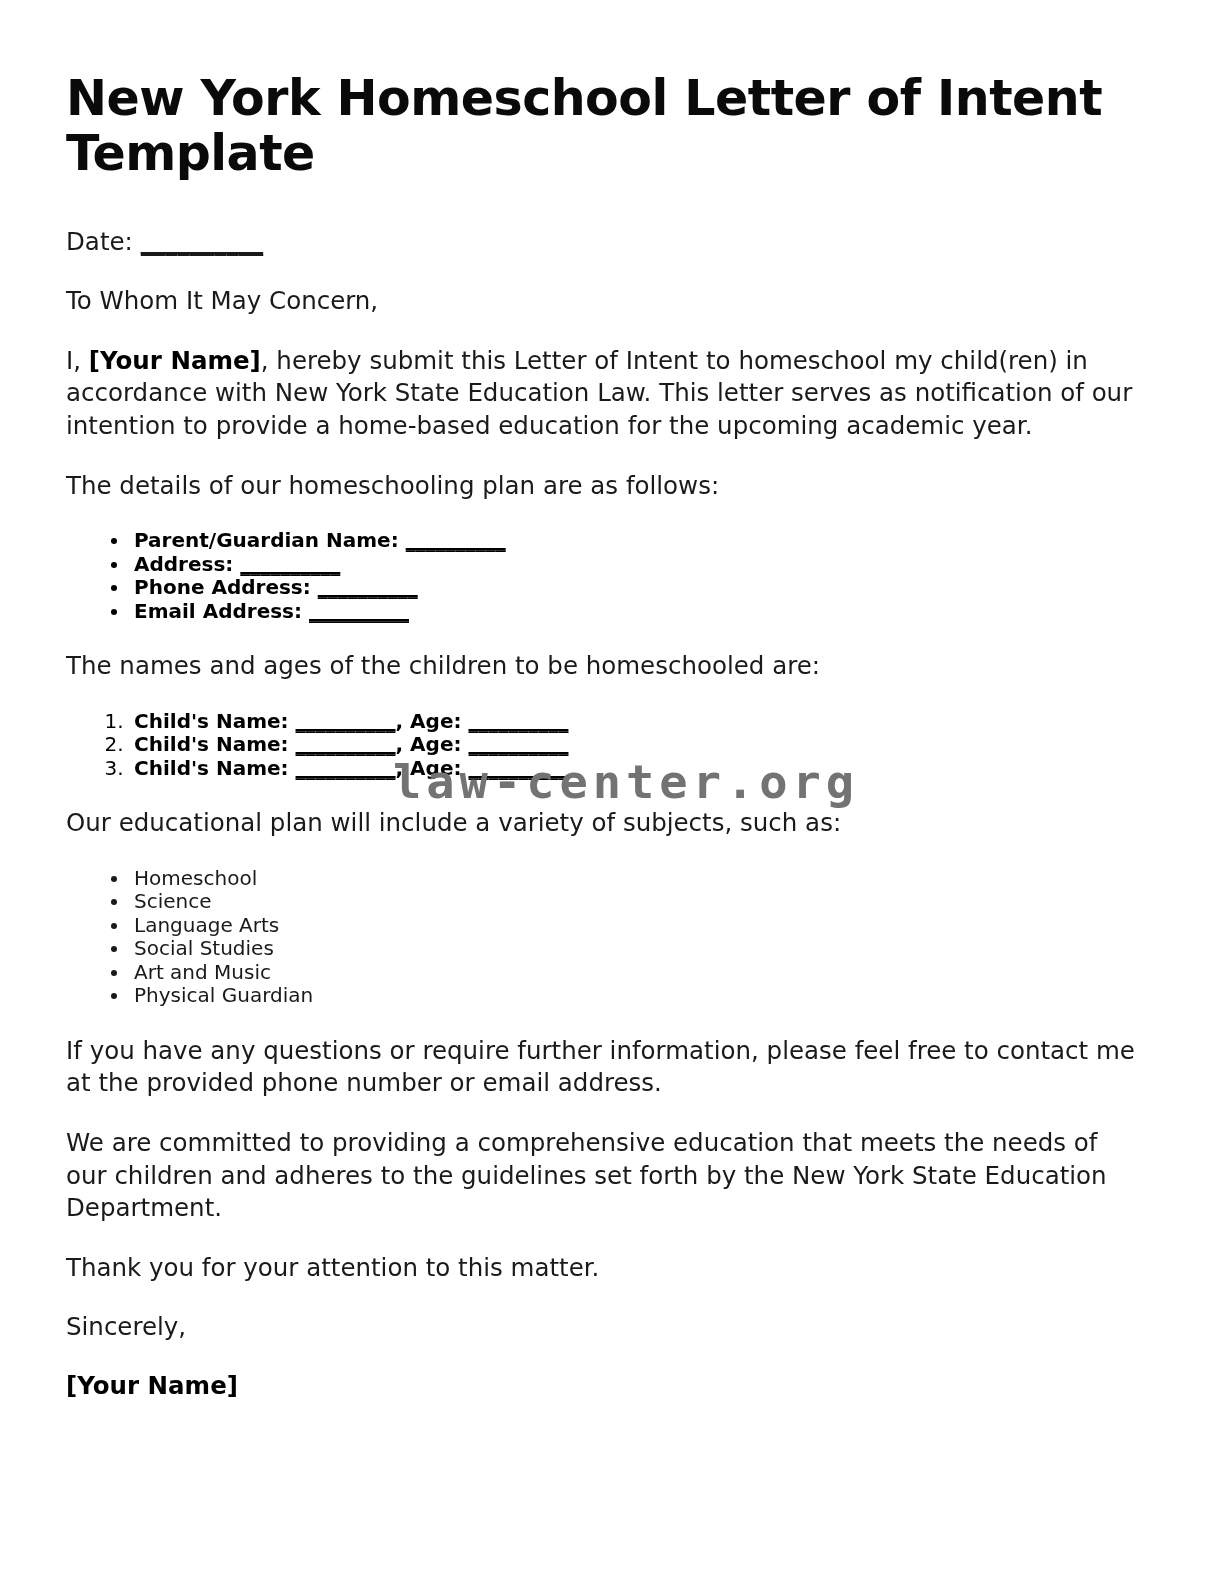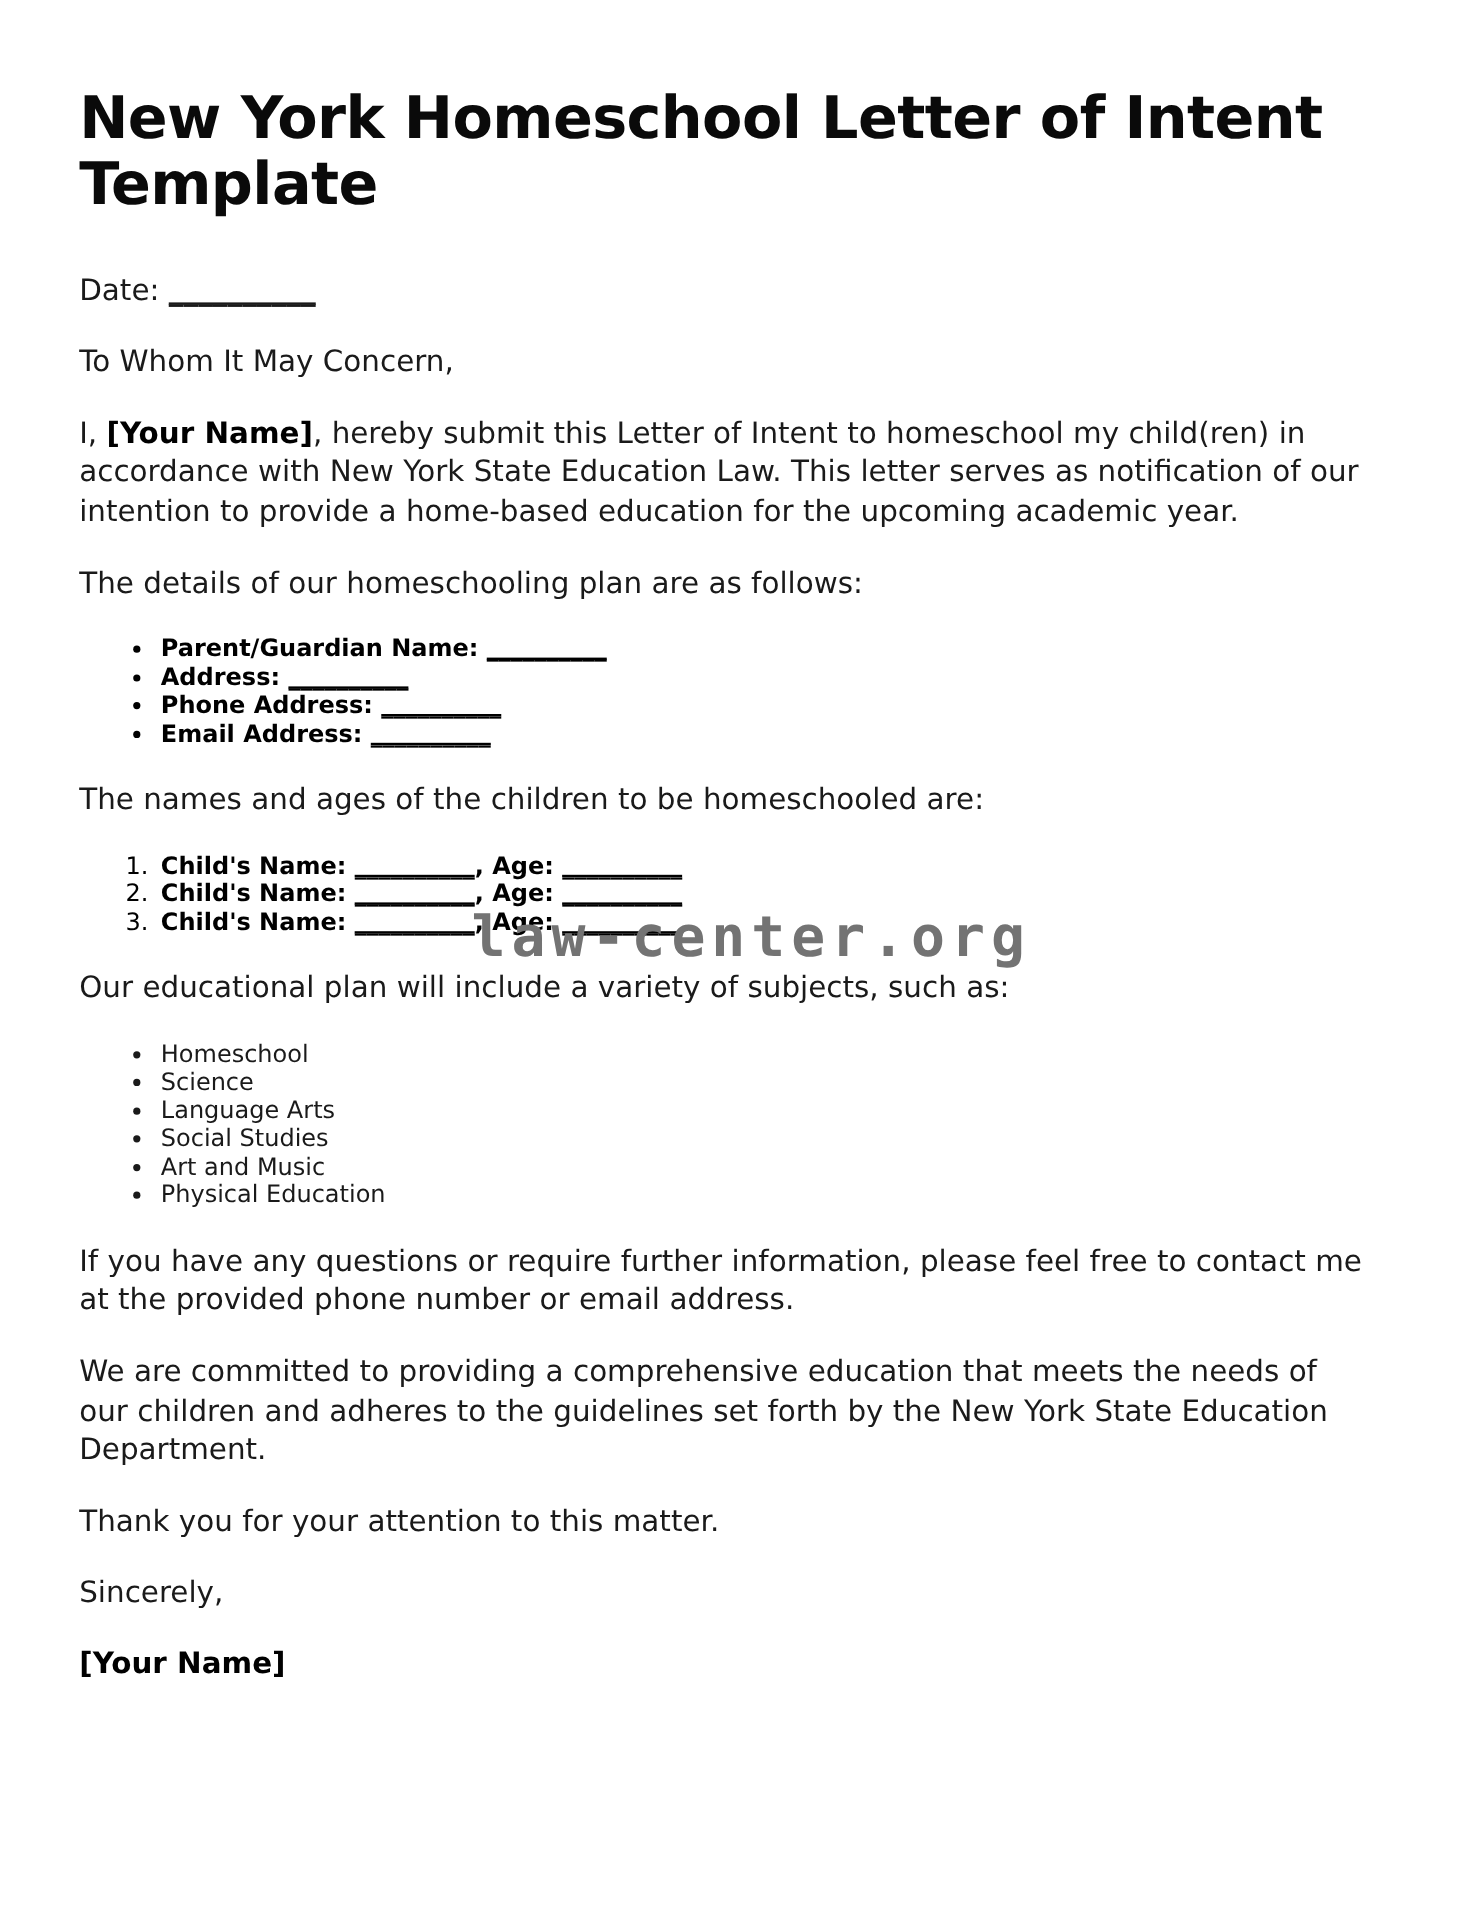--- a/index.html
+++ b/index.html
@@ -166,21 +166,21 @@
   </ol>
 
   <p class="para">Our educational plan will include a variety of subjects, such as:</p>
 
   <ul class="doc-list subjects">
     <li>Homeschool</li>
     <li>Science</li>
     <li>Language Arts</li>
     <li>Social Studies</li>
     <li>Art and Music</li>
-    <li>Physical Education</li>
+    <li>Physical Guardian</li>
   </ul>
 
   <p class="para">If you have any questions or require further information, please feel free to contact me at the provided phone number or email address.</p>
 
   <p class="para">We are committed to providing a comprehensive education that meets the needs of our children and adheres to the guidelines set forth by the New York State Education Department.</p>
 
   <p class="para">Thank you for your attention to this matter.</p>
 
   <p class="para">Sincerely,</p>
 

